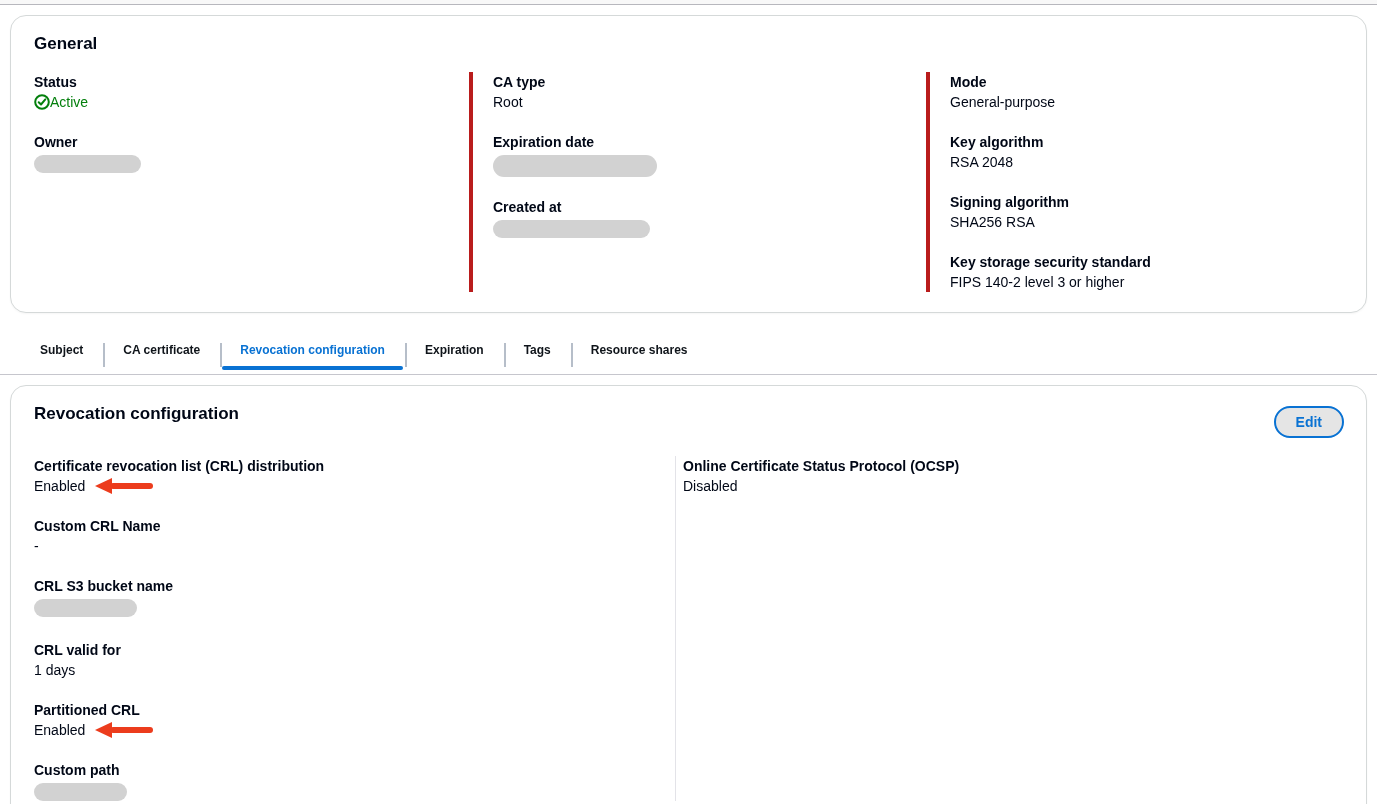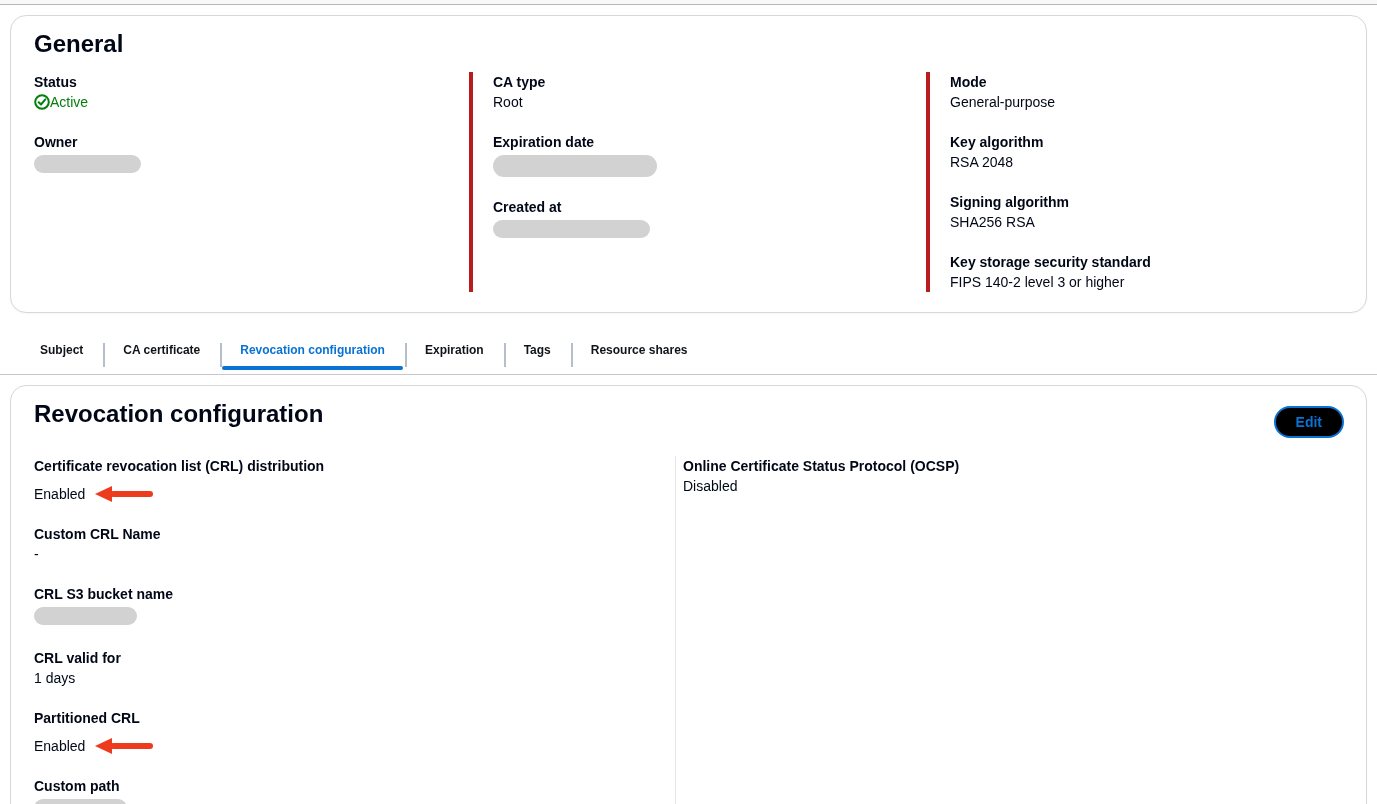--- a/index.html
+++ b/index.html
@@ -12,21 +12,21 @@
     --redact:#d2d2d2;
   }
   *{margin:0;padding:0;box-sizing:border-box;}
   html,body{width:1377px;height:804px;background:#fff;overflow:hidden;
     font-family:"Liberation Sans","DejaVu Sans",sans-serif;color:var(--text);}
   .top-strip{height:5px;background:#f8f8f8;border-bottom:1px solid #b7b7bd;}
 
   .panel{background:#fff;border:1px solid var(--border);border-radius:16px;
     margin:10px 10px 0 10px;box-shadow:0 1px 2px rgba(0,7,22,0.04);}
   .panel-inner{padding:16px 24px 20px 23px;}
-  .panel-title{font-size:24px;font-weight:bold;line-height:24px;color:var(--text);}
+  .panel-title{font-size:17px;font-weight:bold;line-height:24px;color:var(--text);}
 
   
   .general-grid{display:grid;grid-template-columns:435px 457px 1fr;margin-top:16px;}
   .gcol{padding-right:20px;}
   .gcol.bordered{border-left:4px solid #b91c1c;padding-left:20px;}
   .field{margin-bottom:20px;}
   .field-label{font-weight:bold;font-size:14px;line-height:20px;}
   .field-value{font-size:14px;line-height:20px;}
   .status-row{display:flex;align-items:center;}
   .status-row .field-value{color:var(--green);}
@@ -45,26 +45,26 @@
     color:#0f141a;cursor:pointer;white-space:nowrap;}
   .tab:not(:first-child)::before{content:"";position:absolute;left:0;top:6px;
     width:2px;height:24px;background:#b6bec9;}
   .tab.active{color:var(--blue);}
   .tab.active::after{content:"";position:absolute;left:2px;right:2px;bottom:-3px;
     height:4px;border-radius:2px;background:var(--blue);}
   .tabs-rule{height:1px;background:var(--tabline);margin-top:7px;}
 
   
   .rev-header{display:flex;align-items:flex-start;justify-content:space-between;}
-  .edit-btn{border:2px solid var(--blue);color:var(--blue);background:#000000;
+  .edit-btn{border:2px solid var(--blue);color:var(--blue);background:#e5e5e5;
     font-family:inherit;font-weight:bold;font-size:14px;line-height:20px;
     padding:4px 20px;border-radius:20px;cursor:pointer;margin-top:4px;margin-right:-2px;}
   .rev-grid{display:grid;grid-template-columns:641px 1fr;margin-top:18px;}
   .rcol-right{border-left:1px solid #e3e3e8;padding-left:7px;}
-  .value-arrow{display:flex;align-items:center;gap:10px;margin-top:8px;}
+  .value-arrow{display:flex;align-items:center;gap:10px;}
   .arrow{position:relative;width:58px;height:16px;flex:0 0 auto;}
   .arrow::before{content:"";position:absolute;left:0;top:0;width:0;height:0;
     border-top:8px solid transparent;border-bottom:8px solid transparent;
     border-right:17px solid var(--red);}
   .arrow::after{content:"";position:absolute;left:15px;top:5px;width:43px;height:6px;
     background:var(--red);border-radius:3px;}
   .check-icon{display:inline-flex;flex:0 0 auto;}
 </style>
 </head>
 <body>

